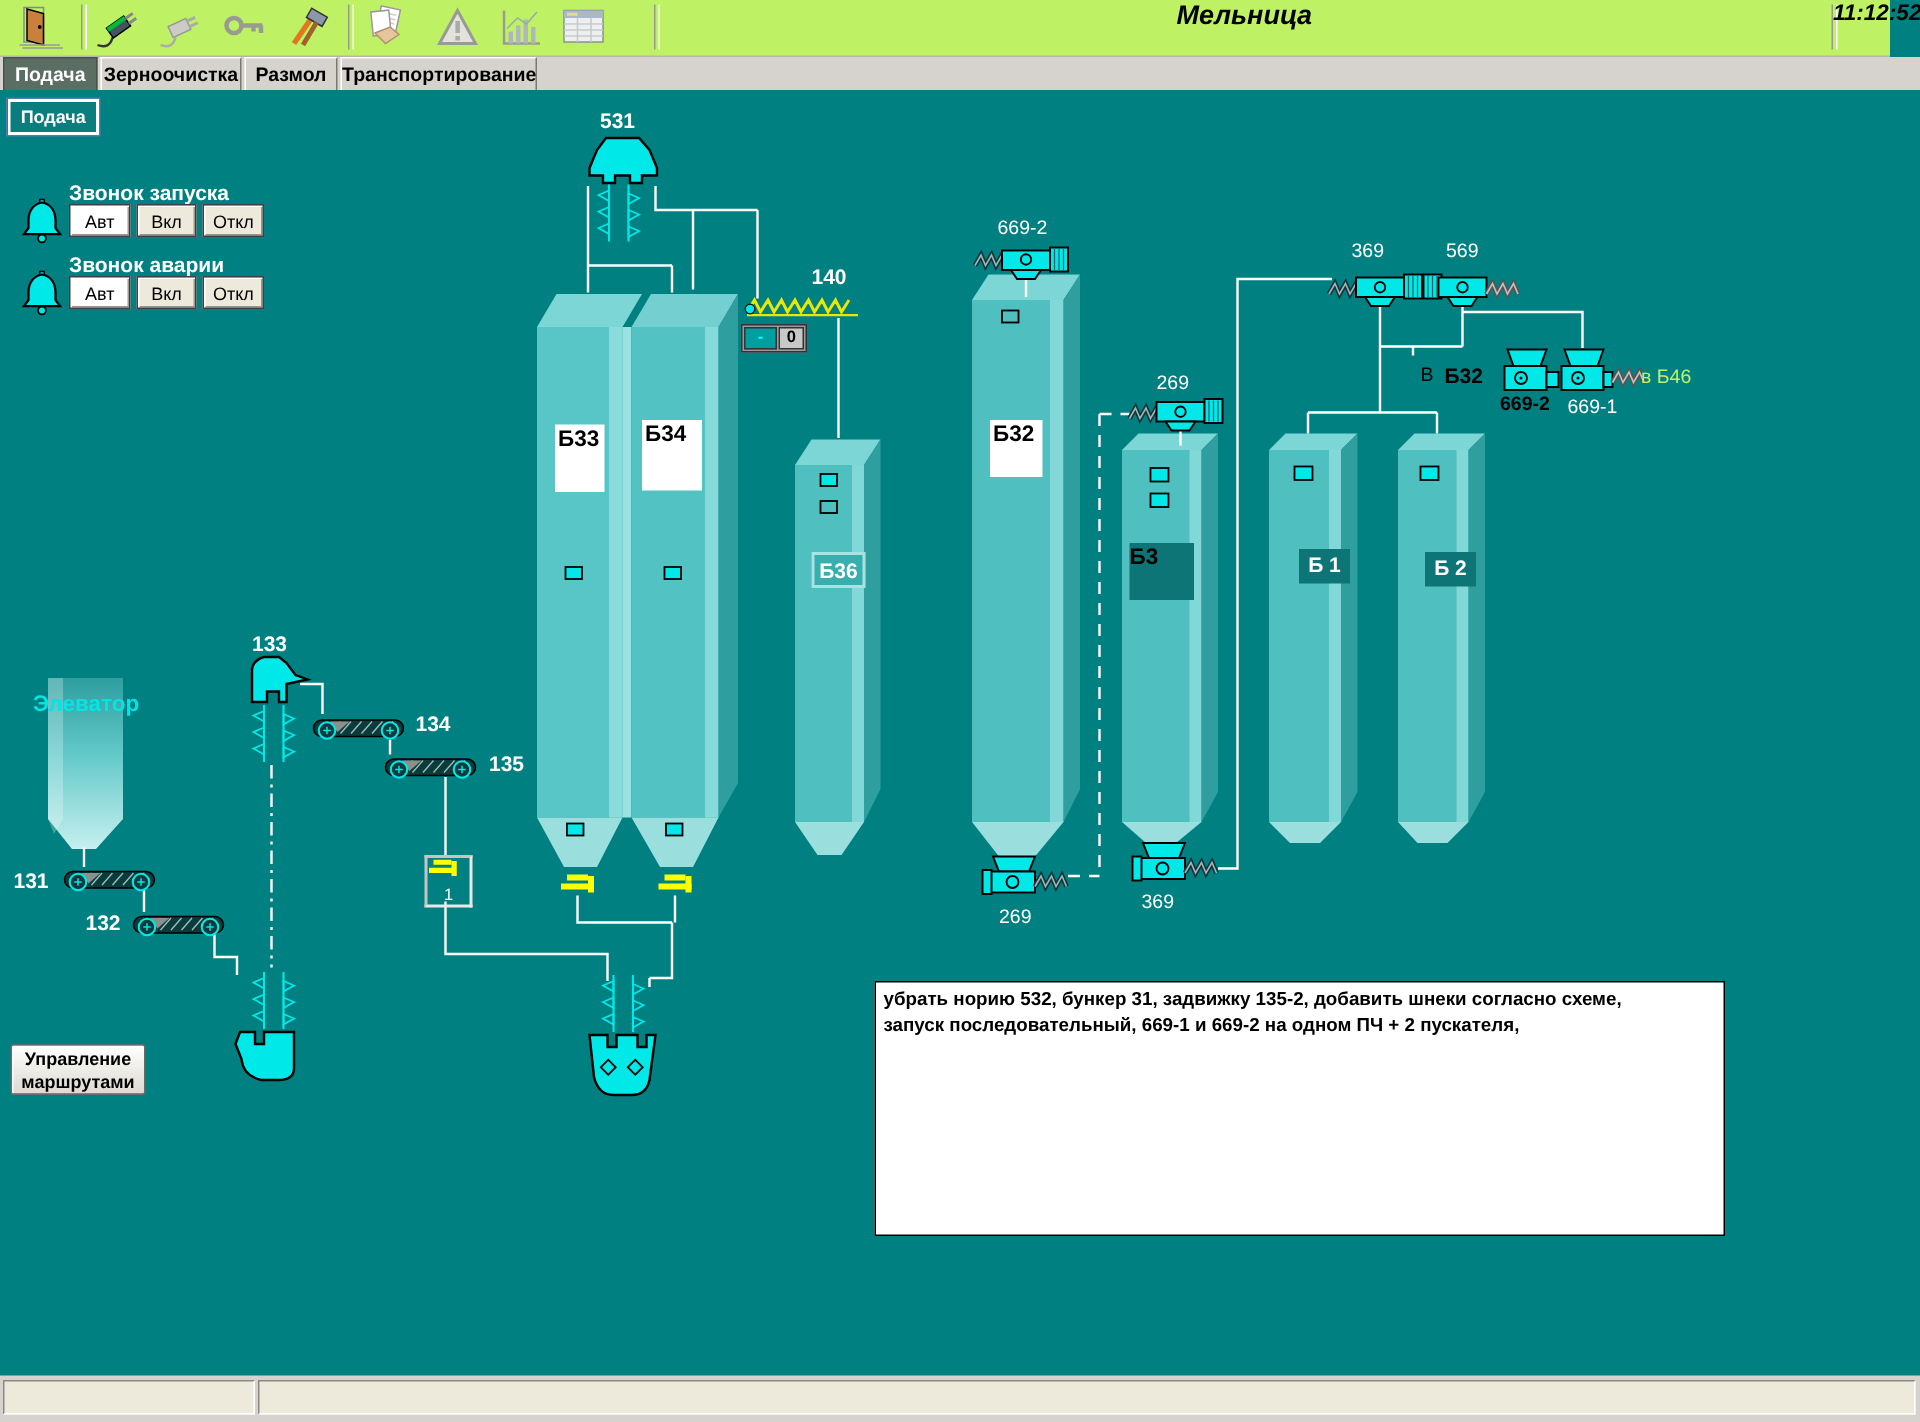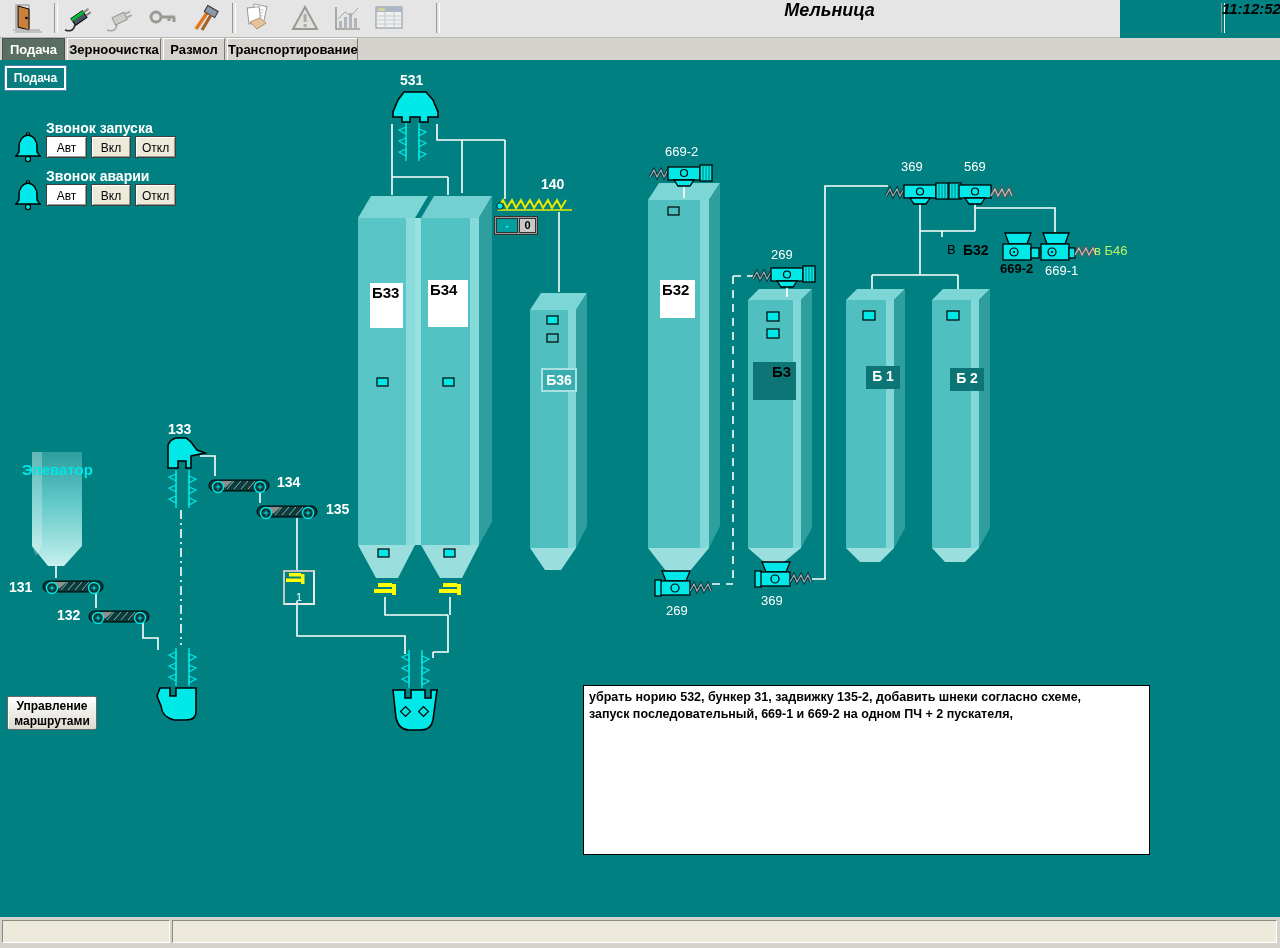--- a/index.html
+++ b/index.html
@@ -1,19 +1,19 @@
 <!DOCTYPE html>
 <html><head>
 <meta charset="utf-8">
 <style>
   html,body{margin:0;padding:0;background:#555;}
   .screen{position:relative;width:1280px;height:948px;background:#008080;
           font-family:"Liberation Sans",sans-serif;overflow:hidden;}
   
-  .toolbar{position:absolute;left:0;top:0;width:1120px;height:37px;background:#e5e5e5;
+  .toolbar{position:absolute;left:0;top:0;width:1260px;height:37px;background:#bef264;
            border-bottom:1px solid #b8b5ae;}
   .tbtn{position:absolute;top:2px;width:42px;height:32px;background:transparent;border:none;
         padding:0;display:flex;align-items:center;justify-content:center;cursor:pointer;}
   .tsep{position:absolute;top:3px;width:2px;height:30px;
         border-left:1px solid #9a978f;border-right:1px solid #ffffff;}
   .wtitle{position:absolute;top:0;left:437px;width:785px;height:36px;line-height:36px;
           text-align:center;font:italic bold 18px "Liberation Sans",sans-serif;color:#000;}
   .wclock{position:absolute;top:0;left:1222px;width:54px;height:36px;line-height:36px;
           text-align:right;font:italic bold 15px "Liberation Sans",sans-serif;color:#000;}
   
@@ -36,41 +36,41 @@
            border:1px solid #4F7FB0;box-shadow:inset 0 0 0 2px #ffffff;color:#fff;
            font:bold 12px "Liberation Sans",sans-serif;text-align:center;line-height:24px;cursor:pointer;}
   
   .bellbtn{position:absolute;height:22px;background:#EDEADB;border:1px solid #404040;
            box-shadow:inset 1px 1px 0 #ffffff, inset -1px -1px 0 #9a978f;
            font:12px "Liberation Sans",sans-serif;color:#000;text-align:center;line-height:20px;cursor:pointer;}
   .bellbtn.on{background:#FFFFFF;}
   
   .plate{position:absolute;box-sizing:border-box;}
   .plate.white{background:#FFFFFF;color:#000;font:bold 15px "Liberation Sans",sans-serif;padding:1px 2px;}
-  .plate.dark{background:#0D7575;color:#000;font:bold 15px "Liberation Sans",sans-serif;padding:1px 19px;}
+  .plate.dark{background:#0D7575;color:#000;font:bold 15px "Liberation Sans",sans-serif;padding:1px 0;}
   .plate.darkw{background:#0D7575;color:#fff;font:bold 14px "Liberation Sans",sans-serif;
                text-align:center;line-height:21px;margin-left:12px;}
   .plate.b36{background:#38AEAE;border:2px solid #A8E2E2;color:#fff;
              font:bold 14px "Liberation Sans",sans-serif;text-align:center;line-height:20px;}
   
   .gatebox{position:absolute;left:283px;top:570px;width:28px;height:31px;border:2px solid #C4C4C4;
            border-right-color:#E8E8E8;border-bottom-color:#E8E8E8;}
   .gatebox .one{position:absolute;left:0;bottom:0;width:100%;text-align:center;
                 color:#fff;font:11px "Liberation Sans",sans-serif;}
   
   .ind140{position:absolute;left:494px;top:216px;display:flex;border:1px solid #333;
           background:#9a9a9a;padding:1px;}
   .ind140 .cA{width:20px;height:13px;background:#009E9E;border:1px solid #333;color:#00FFFF;
               font:bold 11px "Liberation Sans",sans-serif;text-align:center;line-height:12px;}
   .ind140 .cB{width:15px;height:13px;background:#C8C8C8;border:1px solid #333;color:#000;
               font:bold 11px "Liberation Sans",sans-serif;text-align:center;line-height:13px;margin-left:1px;}
   
   .note{position:absolute;left:583px;top:654px;width:567px;height:170px;background:#fff;
         border:1px solid #000;box-sizing:border-box;padding:3px 5px;
-        font:bold 12.5px "Liberation Sans",sans-serif;color:#000;line-height:17px;margin-top:31px;}
+        font:bold 12.5px "Liberation Sans",sans-serif;color:#000;line-height:17px;}
   
   .routebtn{position:absolute;left:7px;top:696px;width:90px;height:34px;
             background:linear-gradient(#ffffff,#DDDAD0);border:1px solid #6a6a6a;
             box-shadow:inset 1px 1px 0 #ffffff;border-radius:2px;
             font:bold 12px "Liberation Sans",sans-serif;color:#000;text-align:center;
             line-height:15px;padding:2px;cursor:pointer;}
   
   .statusbar{position:absolute;left:0;top:917px;width:1280px;height:31px;background:#D6D3CE;}
   .spanel{position:absolute;top:3px;height:23px;background:#EDEADC;
           border:1px solid;border-color:#8a8a7e #ffffff #ffffff #8a8a7e;box-sizing:border-box;}

